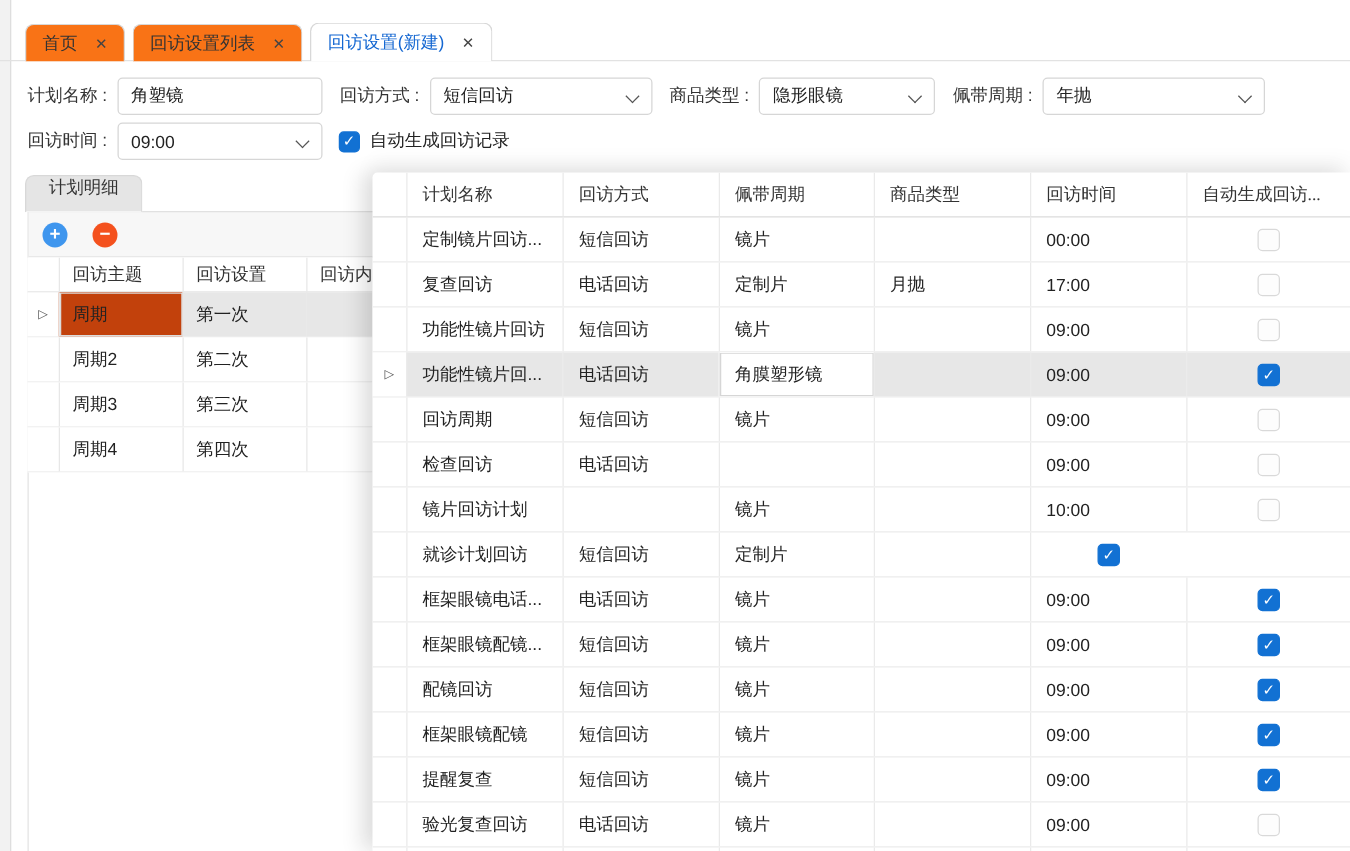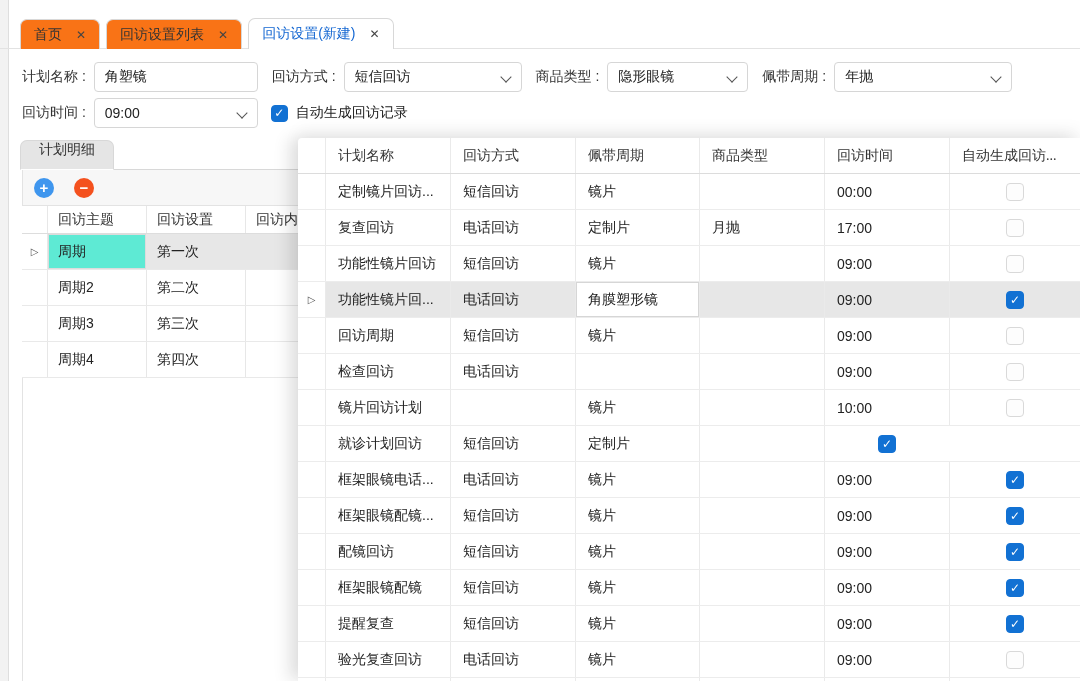--- a/index.html
+++ b/index.html
@@ -66,21 +66,21 @@
   .lhead{height:27px;border-bottom:1px solid #dddddd;}
   .lh,.lc{
     box-sizing:border-box;display:flex;align-items:center;padding-left:10px;
     border-left:1px solid #e7e7e7;white-space:nowrap;overflow:hidden;background:#fff;
   }
   .lh:first-child,.lc:first-child{border-left:none;padding-left:0;justify-content:center;}
   .lh{color:#333;}
   .lrow{height:35px;border-bottom:1px solid #e9e9e9;}
   .lrow.sel .lc{background:#e7e7e7;}
   .lrow.sel .lc-exp{background:#fff;}
-  .lrow.sel .focus-cell{background:#5eead4;box-shadow:inset 0 0 0 1px #dcdcdc;}
+  .lrow.sel .focus-cell{background:#c2410c;box-shadow:inset 0 0 0 1px #dcdcdc;}
   .exp-icon{font-size:10px;color:#555;line-height:1;}
   
   .popup{
     position:absolute;left:298px;top:138px;width:782px;bottom:0;background:#fff;z-index:5;
     box-shadow:-10px 0 16px rgba(0,0,0,0.10),0 -8px 16px rgba(0,0,0,0.05);
     border-top-left-radius:4px;overflow:hidden;
   }
   .phead,.prow{display:grid;grid-template-columns:27px 125px 125px 124px 125px 125px 1fr;}
   .phead{height:35px;border-bottom:1px solid #dcdcdc;font-family:Liberation Serif, serif;}
   .ph,.pc{

